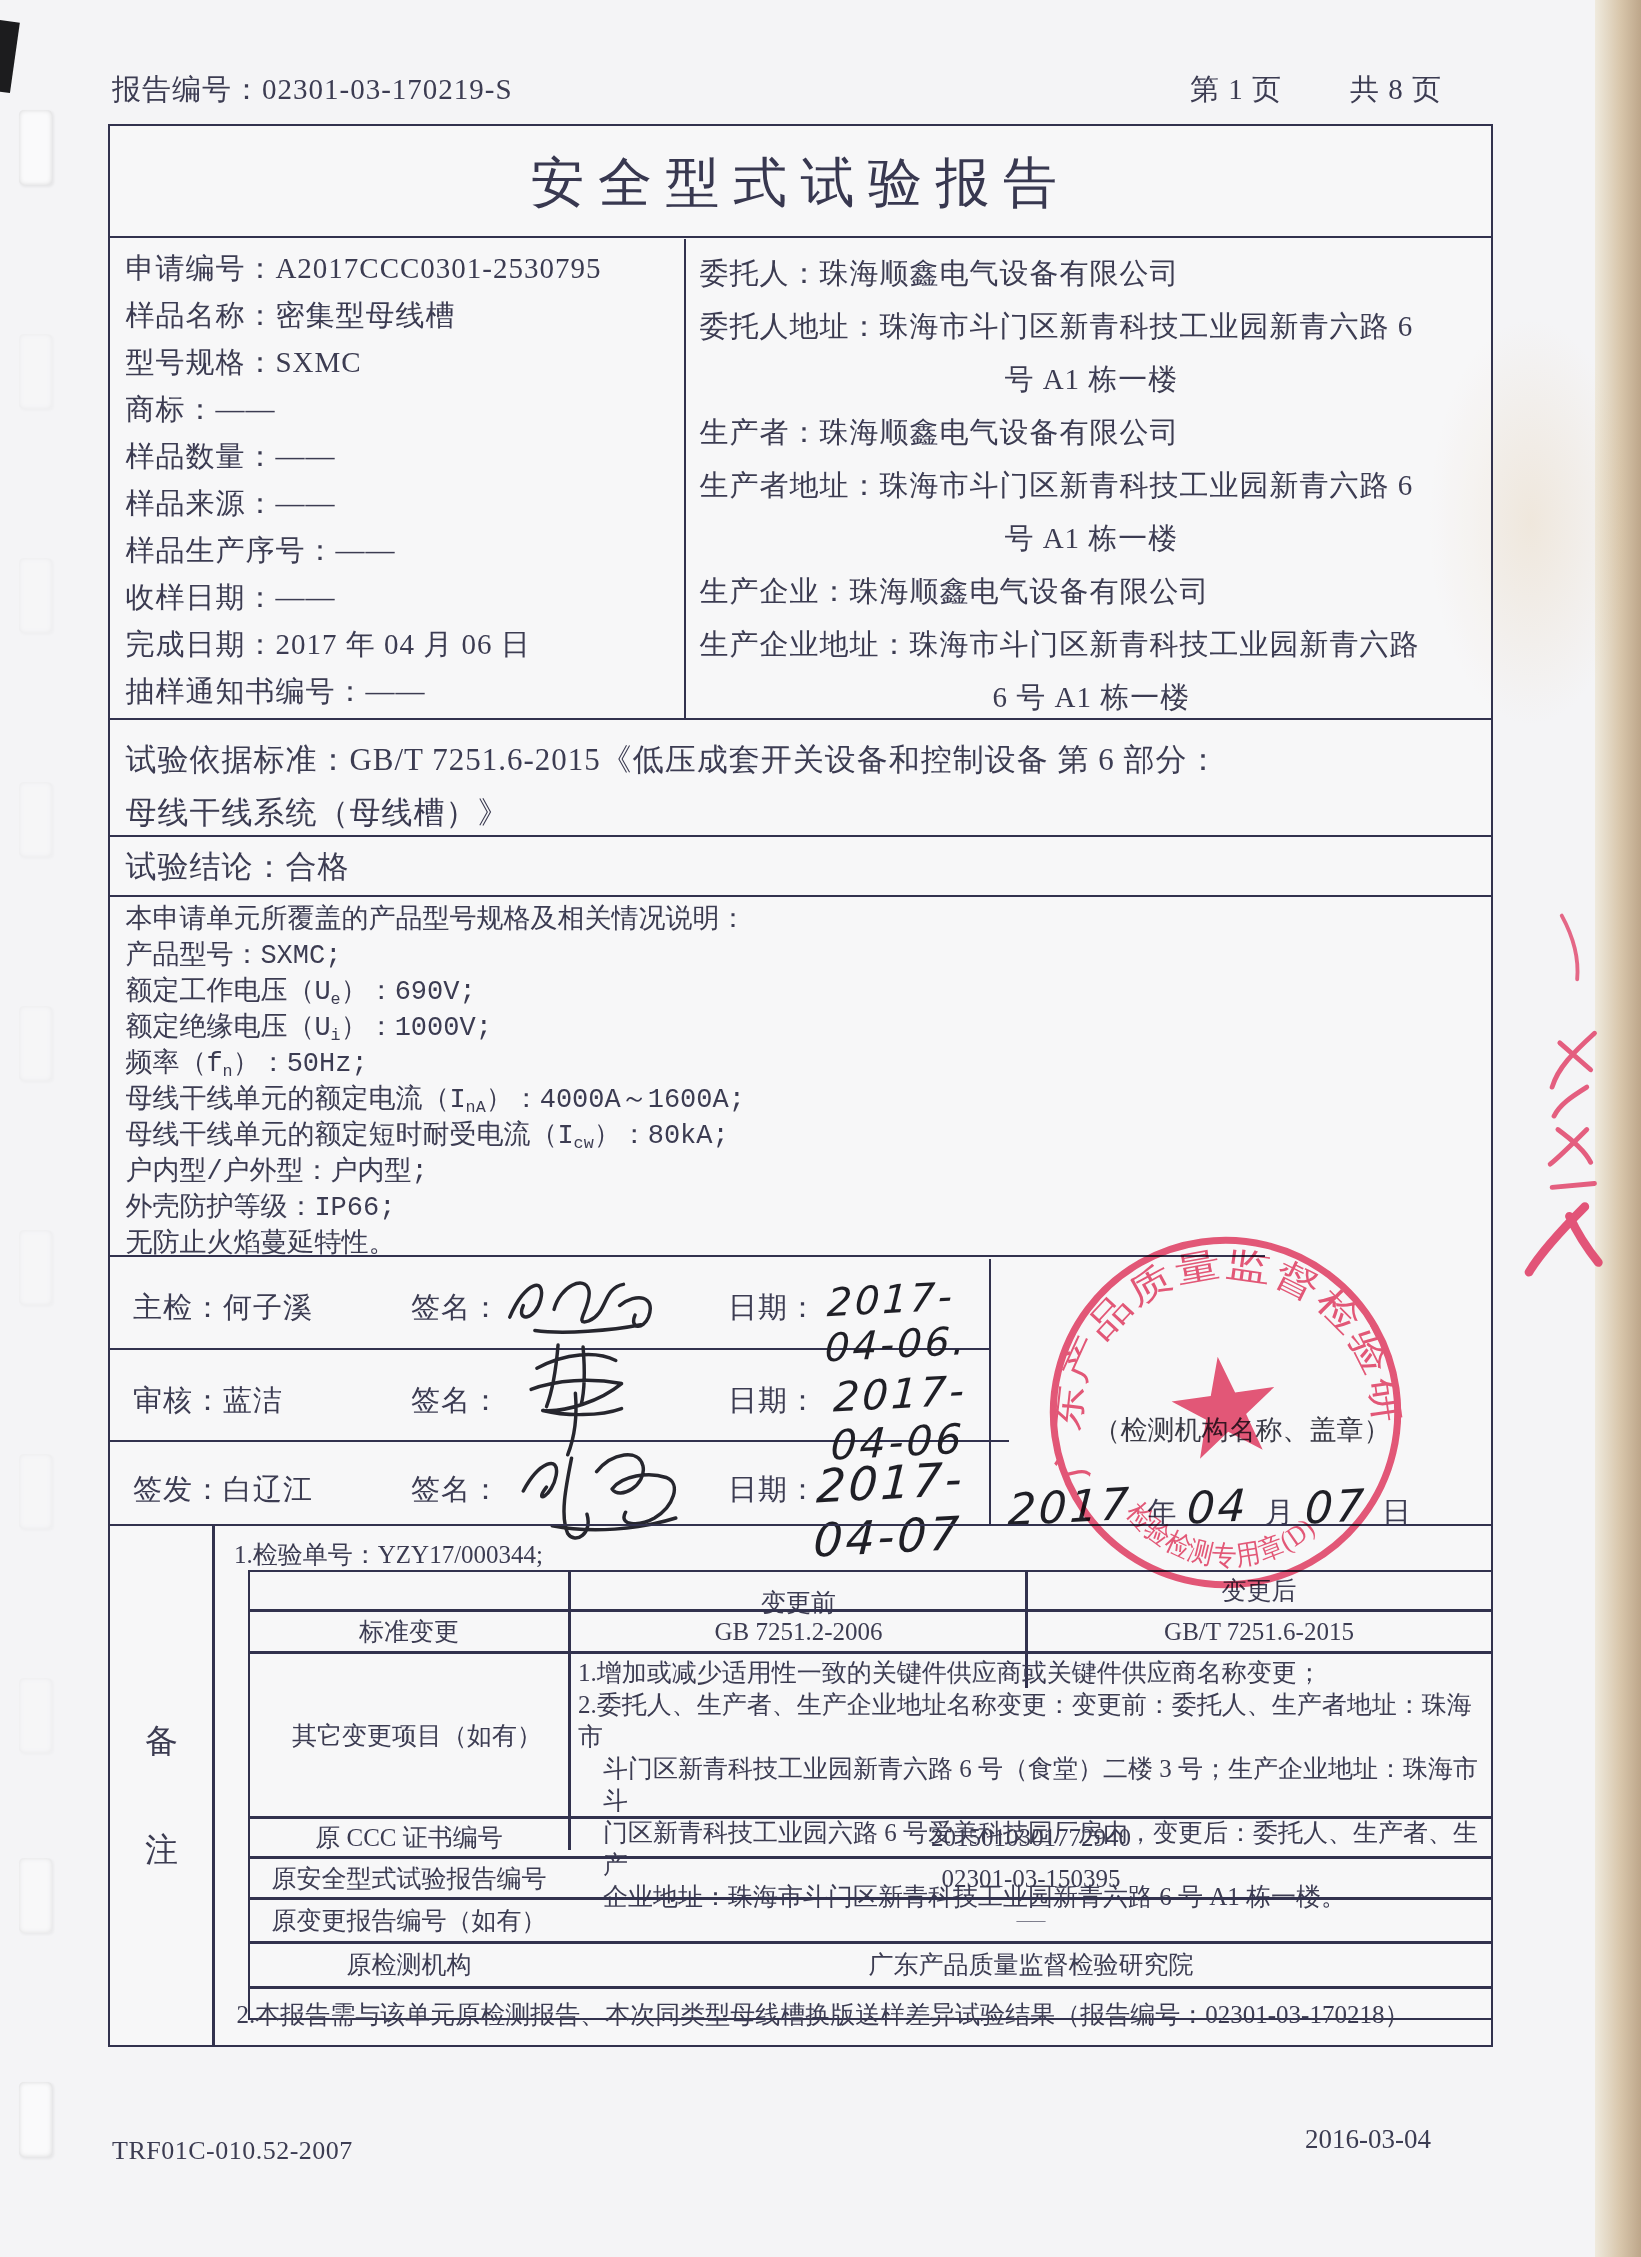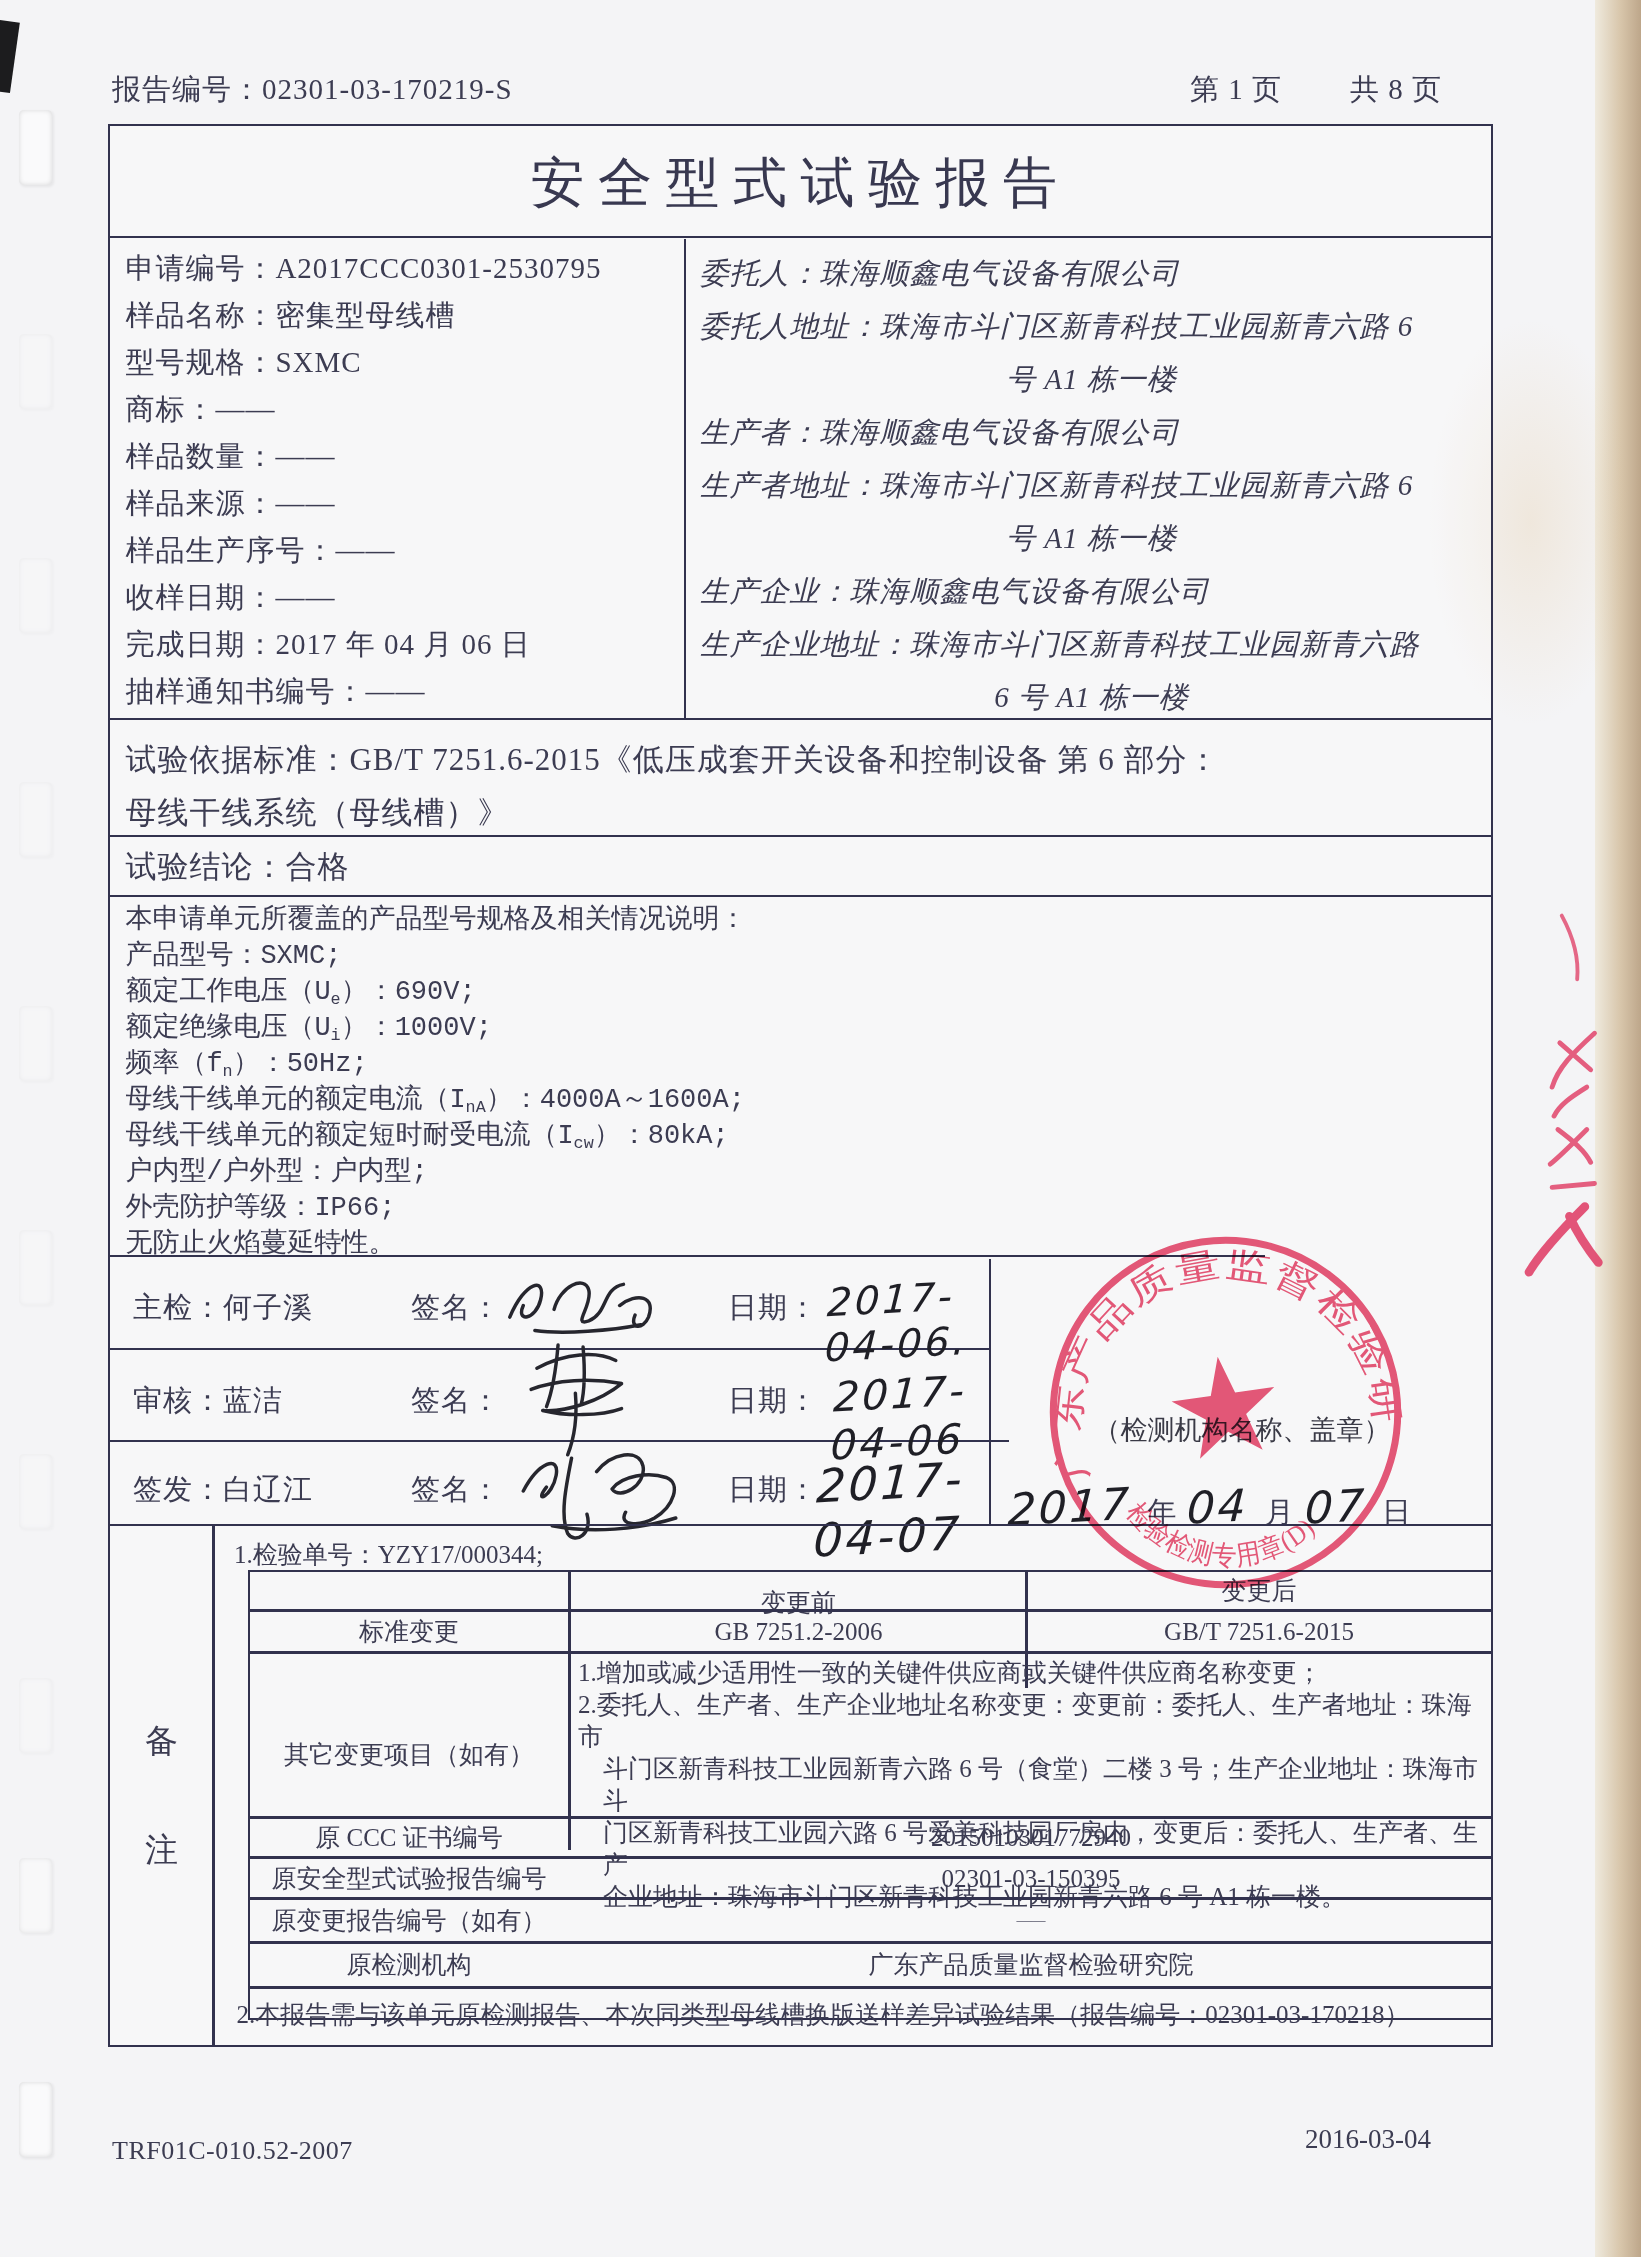--- a/index.html
+++ b/index.html
@@ -65,21 +65,21 @@
         <div>型号规格：SXMC</div>
         <div>商标：——</div>
         <div>样品数量：——</div>
         <div>样品来源：——</div>
         <div>样品生产序号：——</div>
         <div>收样日期：——</div>
         <div>完成日期：2017 年 04 月 06 日</div>
         <div>抽样通知书编号：——</div>
       </div>
     </div>
-    <div class="abs" style="left:574px;top:113px;width:807px;height:479px;border-left:2.9px solid #32324e;border-bottom:2.9px solid #32324e;font-style:italic;">
+    <div class="abs" style="left:574px;top:113px;width:807px;height:479px;border-left:2.9px solid #32324e;border-bottom:2.9px solid #32324e;">
       <div class="t30" style="padding:7.7px 9.7px 0 13.5px;line-height:53px;">
         <div>委托人：珠海顺鑫电气设备有限公司</div>
         <div>委托人地址：珠海市斗门区新青科技工业园新青六路 6</div>
         <div class="center">号 A1 栋一楼</div>
         <div>生产者：珠海顺鑫电气设备有限公司</div>
         <div>生产者地址：珠海市斗门区新青科技工业园新青六路 6</div>
         <div class="center">号 A1 栋一楼</div>
         <div>生产企业：珠海顺鑫电气设备有限公司</div>
         <div>生产企业地址：珠海市斗门区新青科技工业园新青六路</div>
         <div class="center">6 号 A1 栋一楼</div>
@@ -170,21 +170,21 @@
 
         <div class="abs t26 center" style="left:321px;top:12px;width:455px;height:37px;line-height:37px;">变更前</div>
         <div class="abs t26 center" style="left:778px;top:0;width:462px;height:37px;line-height:37px;">变更后</div>
         <div class="abs line" style="left:0;top:37px;width:1241px;height:2.9px;"></div>
 
         <div class="abs t26 center" style="left:0;top:40px;width:318px;height:40px;line-height:40px;">标准变更</div>
         <div class="abs t26 center" style="left:321px;top:40px;width:455px;height:40px;line-height:40px;">GB 7251.2-2006</div>
         <div class="abs t26 center" style="left:778px;top:40px;width:462px;height:40px;line-height:40px;">GB/T 7251.6-2015</div>
         <div class="abs line" style="left:0;top:79px;width:1241px;height:2.9px;"></div>
 
-        <div class="abs t26 center vmid" style="left:0;top:82px;width:318px;height:162px;justify-content:center;margin-top:19px;">其它变更项目（如有）</div>
+        <div class="abs t26 center vmid" style="left:8px;top:82px;width:318px;height:162px;justify-content:center;">其它变更项目（如有）</div>
         <div class="abs t26" style="left:328px;top:85px;width:908px;line-height:32px;">
           <div>1.增加或减少适用性一致的关键件供应商或关键件供应商名称变更；</div>
           <div>2.委托人、生产者、生产企业地址名称变更：变更前：委托人、生产者地址：珠海市</div>
           <div style="padding-left:25px;">斗门区新青科技工业园新青六路 6 号（食堂）二楼 3 号；生产企业地址：珠海市斗</div>
           <div style="padding-left:25px;">门区新青科技工业园六路 6 号爱美科技园厂房内，变更后：委托人、生产者、生产</div>
           <div style="padding-left:25px;">企业地址：珠海市斗门区新青科技工业园新青六路 6 号 A1 栋一楼。</div>
         </div>
         <div class="abs line" style="left:0;top:244px;width:1241px;height:2.9px;"></div>
 
         <div class="abs t26 center" style="left:0;top:247px;width:318px;height:37px;line-height:37px;">原 CCC 证书编号</div>

